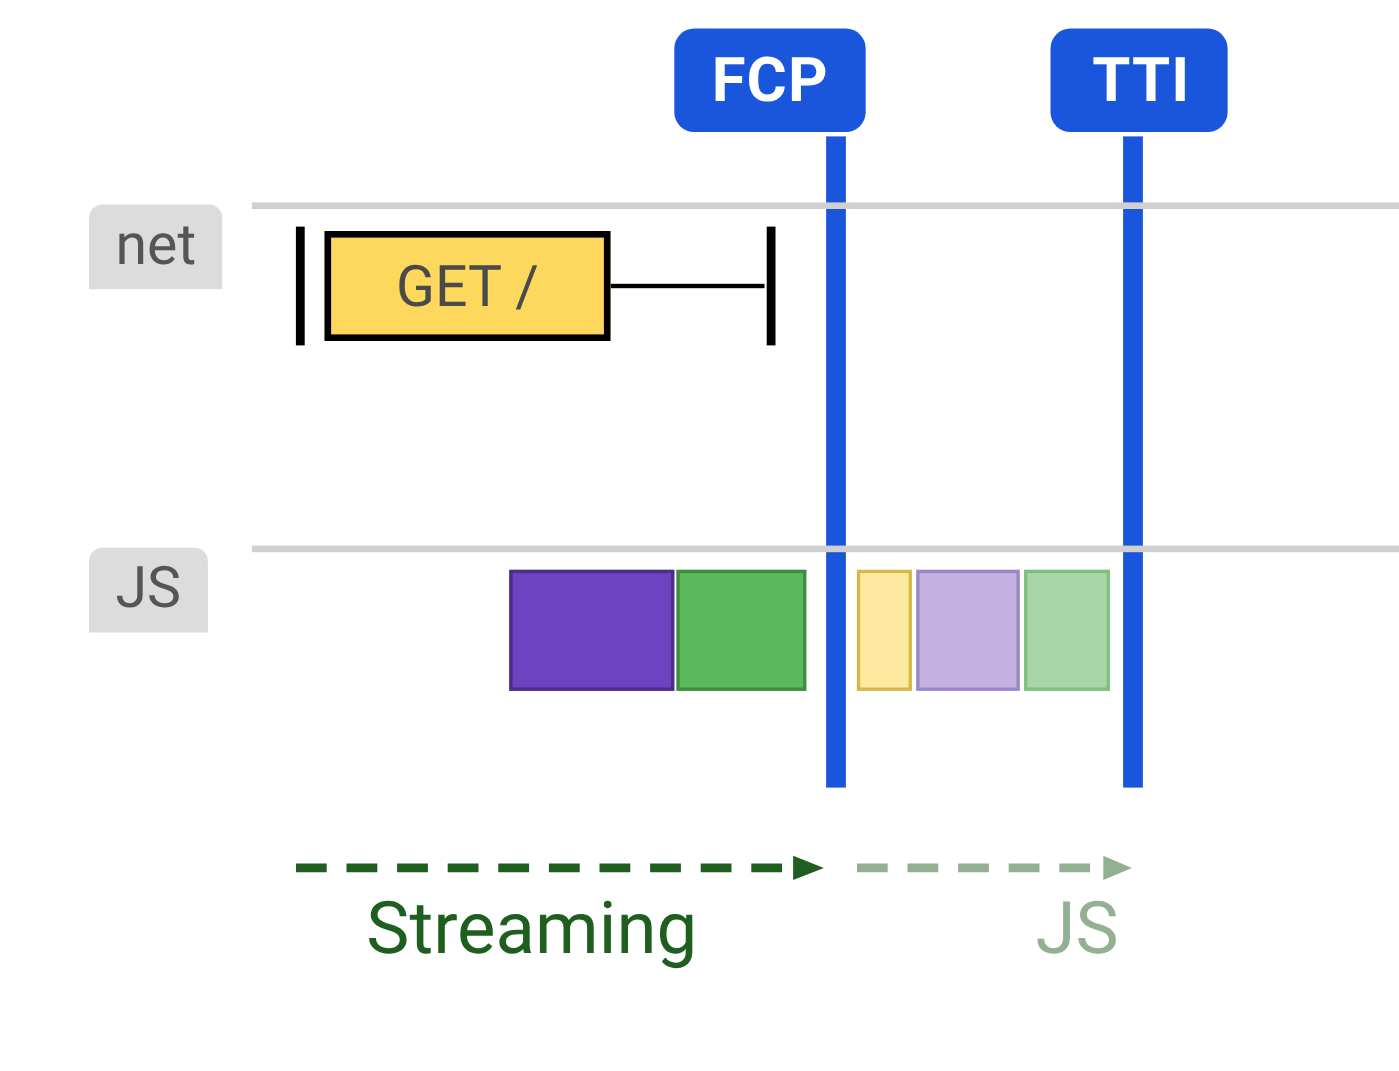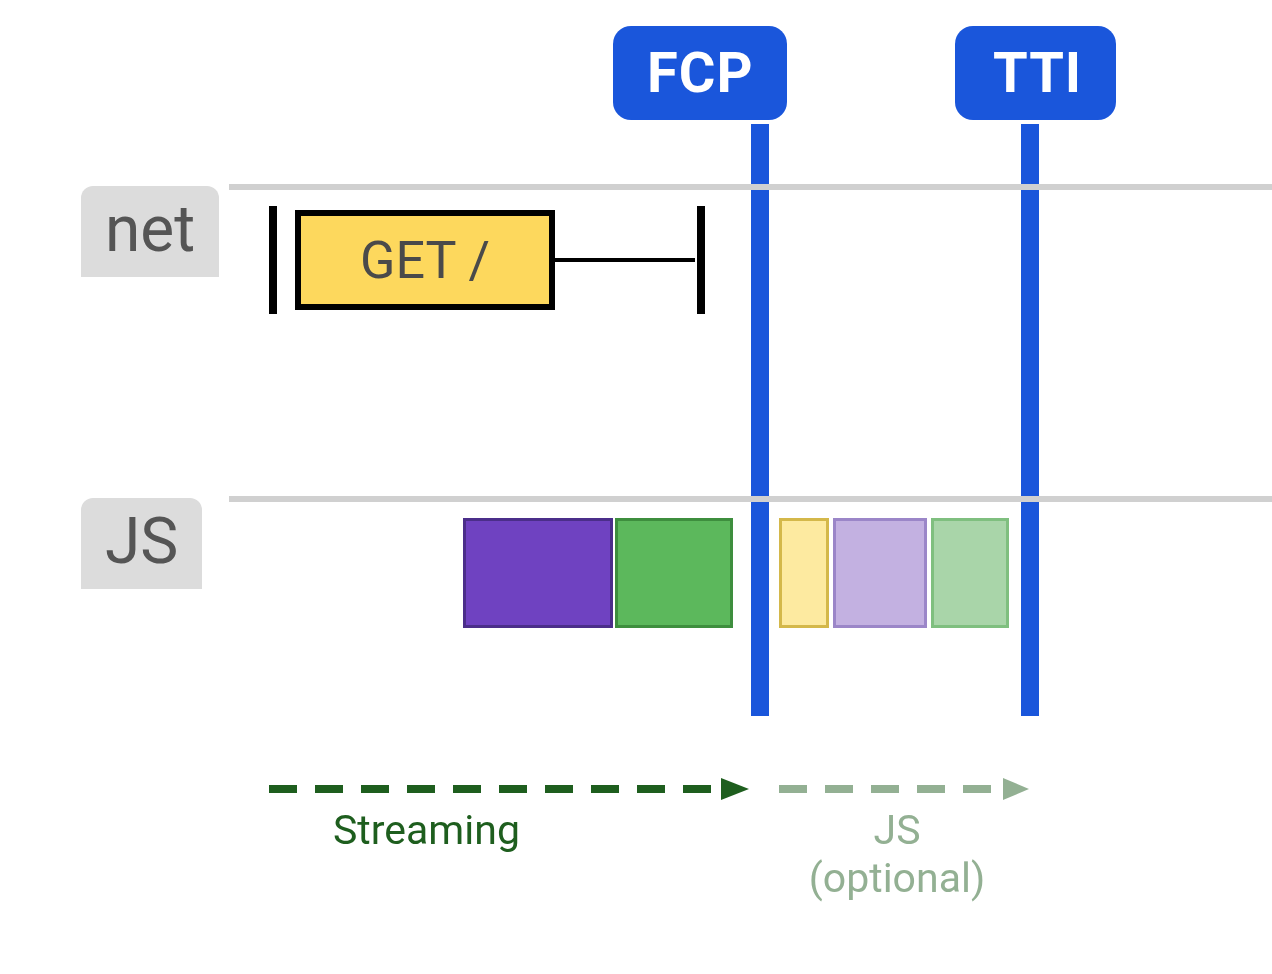--- a/index.html
+++ b/index.html
@@ -27,21 +27,21 @@
   }
   .marker-line {
     position: absolute;
     width: 18px;
     background: #1a56db;
   }
   .row-label {
     position: absolute;
     background: #dcdcdc;
     color: #555;
-    font-size: 64px;
+    font-size: 52px;
     padding: 6px 24px 10px 24px;
     border-radius: 12px 12px 0 0;
   }
   .row-line {
     position: absolute;
     height: 6px;
     background: #d0d0d0;
   }
   .net-get-box {
     position: absolute;
@@ -64,22 +64,22 @@
   }
   .js-block {
     position: absolute;
     height: 110px;
   }
   .arrow-track {
     position: absolute;
   }
   .phase-label {
     position: absolute;
-    font-size: 41px;
-    text-align: center;
+    font-size: 66px;
+    text-align: right;
   }
 </style>
 </head>
 <body>
 
 <div class="canvas">
 
   <div class="marker-line" style="left:718px; top:124px; height:592px;"></div>
   <div class="badge" style="left:580px; top:26px;">FCP</div>
 
@@ -108,16 +108,15 @@
     <polygon points="452,4 480,15 452,26" fill="#1e5e1e"></polygon>
   </svg>
   <div class="phase-label" style="left:300px; top:806px; color:#1e5e1e;">Streaming</div>
 
   <svg class="arrow-track" width="250" height="30" style="left:746px; top:774px;">
     <line x1="0" y1="15" x2="224" y2="15" stroke="#93b093" stroke-width="8" stroke-dasharray="28,18"></line>
     <polygon points="224,4 250,15 224,26" fill="#93b093"></polygon>
   </svg>
   <div class="phase-label" style="left:744px; top:806px; color:#93b093; width:240px;">
     <span>JS</span><br>
-    <span>(optional)</span>
   </div>
 
 </div>
 
 </body></html>

